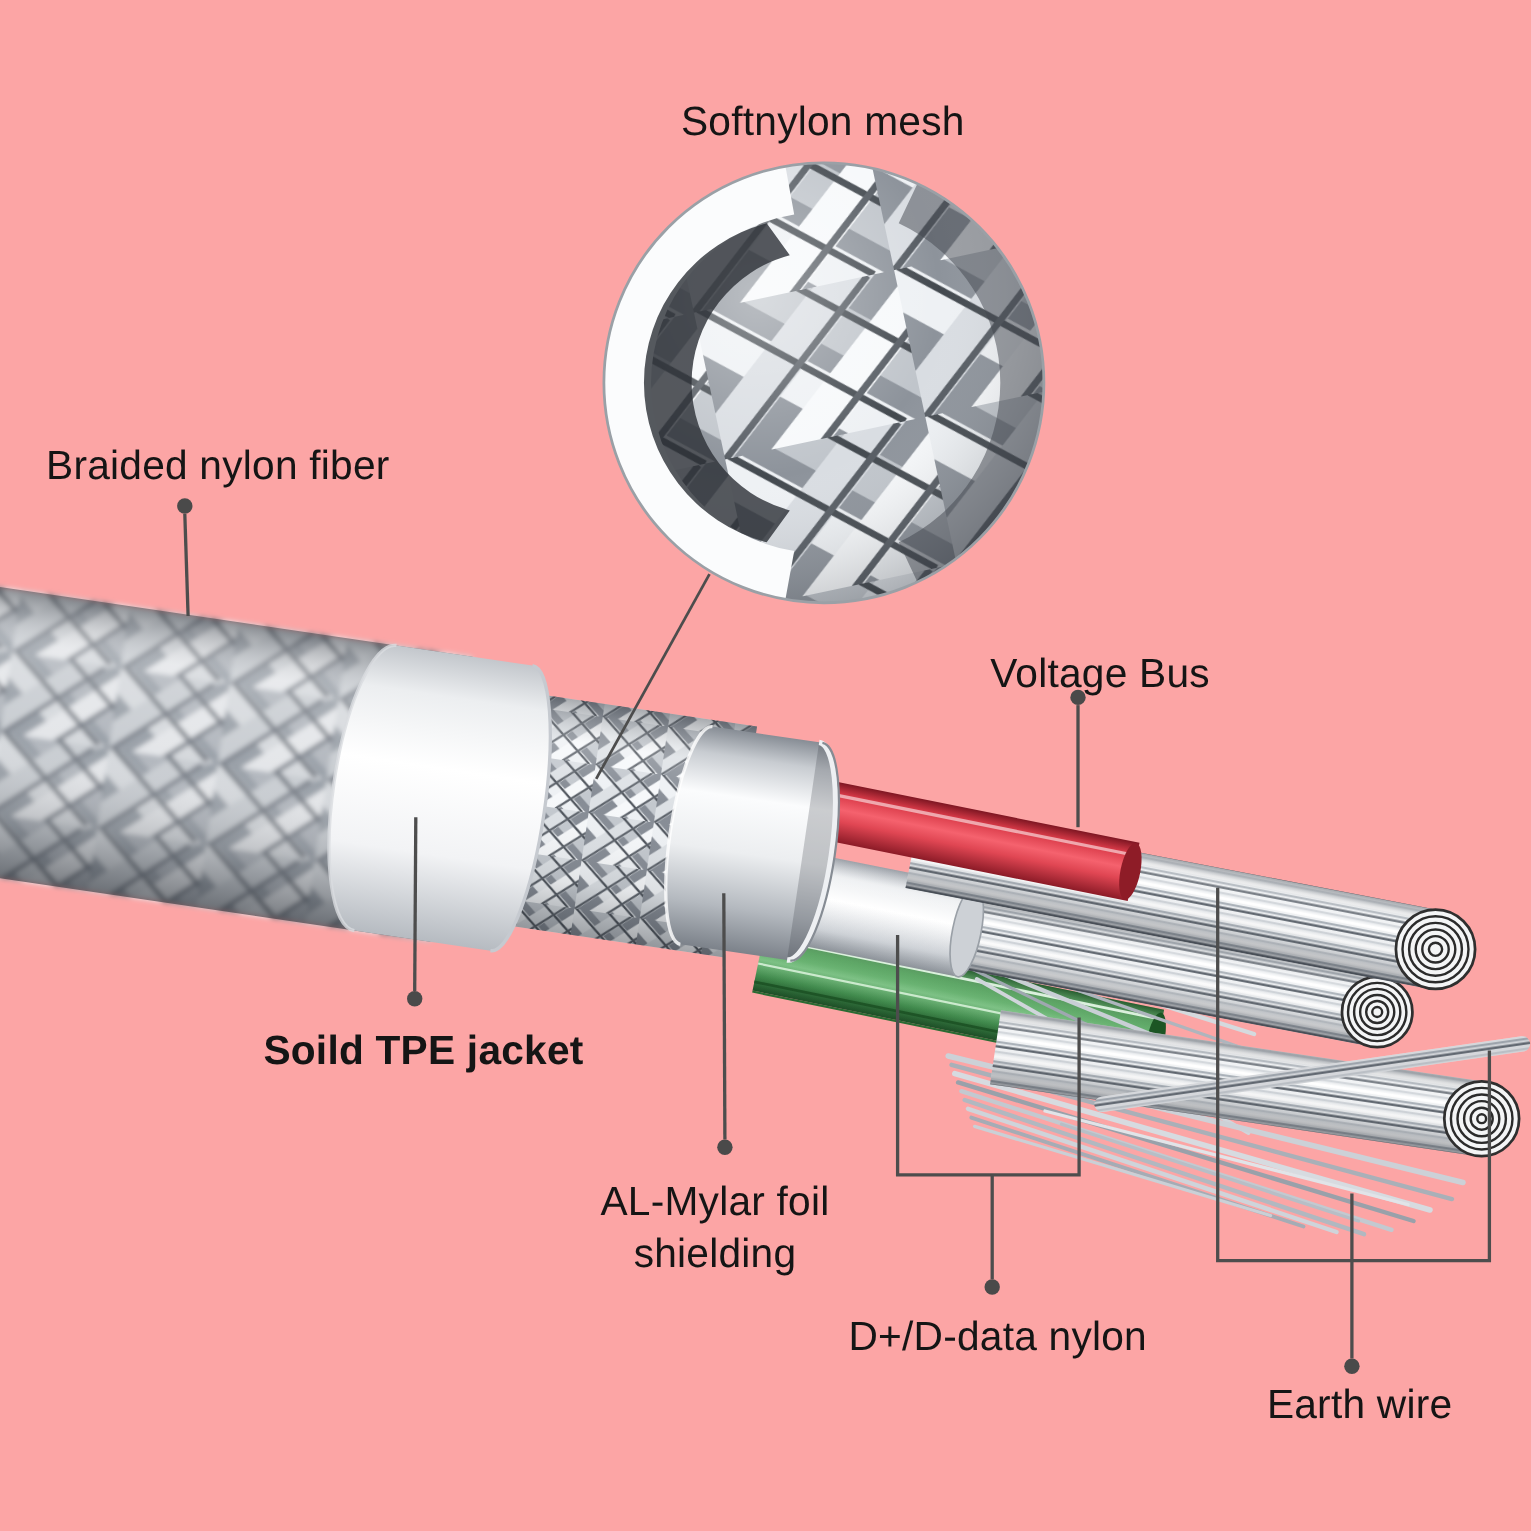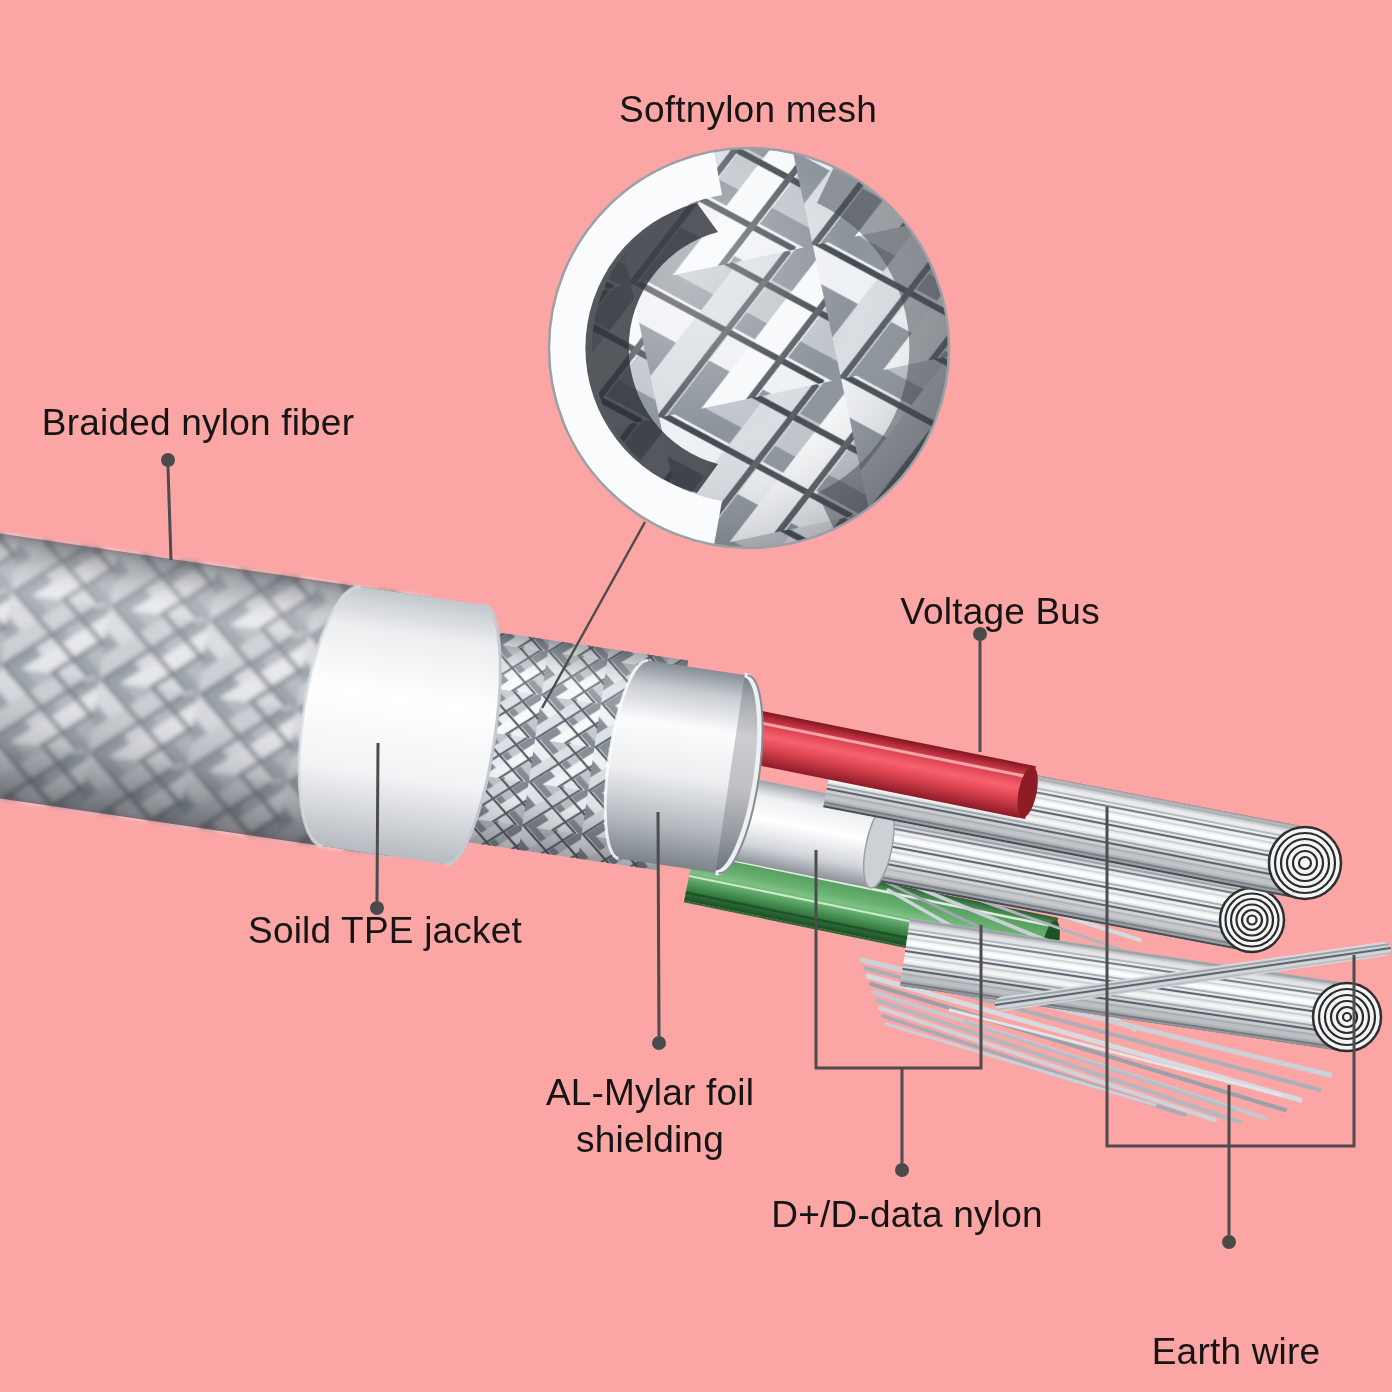--- a/index.html
+++ b/index.html
@@ -272,17 +272,17 @@
     <circle cx="377" cy="908" r="7"></circle>
     <circle cx="659" cy="1043" r="7"></circle>
     <circle cx="902" cy="1170" r="7"></circle>
     <circle cx="1229" cy="1242" r="7"></circle>
   </g>
 </svg>
 
   <div class="lbl" style="left:748px;top:110px;">Softnylon mesh</div>
   <div class="lbl" style="left:198px;top:407px;margin-top:16px;">Braided nylon fiber</div>
   <div class="lbl" style="left:1000px;top:588px;margin-top:24px;">Voltage Bus</div>
-  <div class="lbl" style="left:385px;top:931px;">Soild TPE jacket</div>
+  <div class="lbl" style="left:385px;top:955px;font-weight:bold;">Soild TPE jacket</div>
   <div class="lbl wrap" style="left:650px;top:1116px;">AL-Mylar foil shielding</div>
   <div class="lbl" style="left:907px;top:1215px;">D+/D-data nylon</div>
-  <div class="lbl" style="left:1236px;top:1352px;">Earth wire</div>
+  <div class="lbl" style="left:1236px;top:1277px;">Earth wire</div>
 </div>
 
 </body></html>

